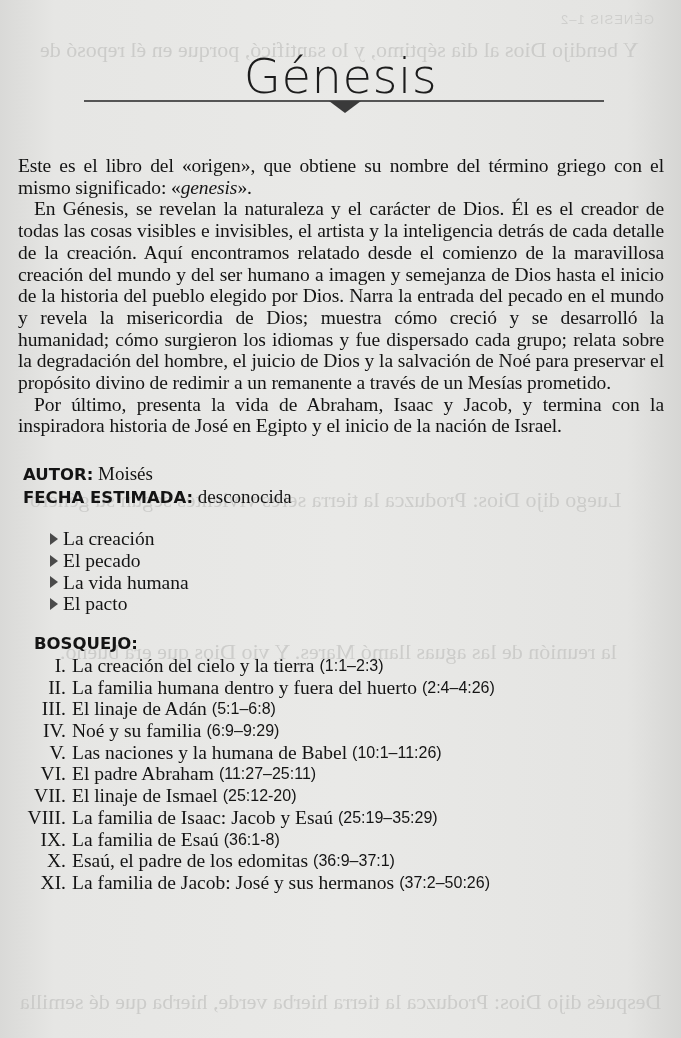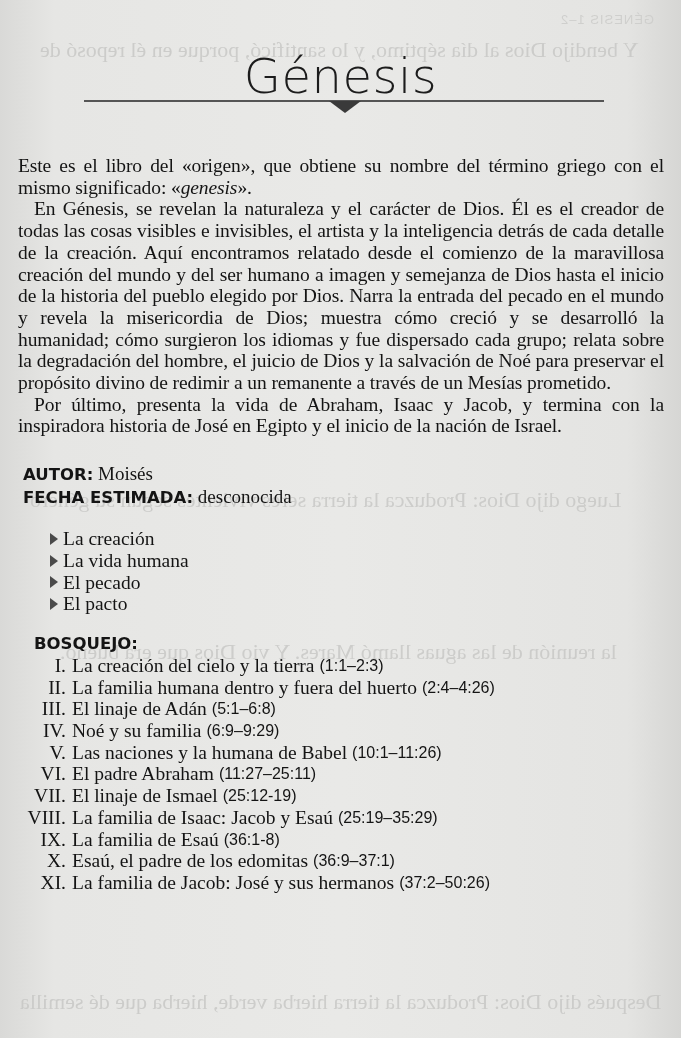--- a/index.html
+++ b/index.html
@@ -85,25 +85,25 @@
   </div>
 
   <div class="section">
     <ul class="themes">
       <li>
           <span class="tri"></span>
           <span>La creación</span>
         </li>
       <li>
           <span class="tri"></span>
-          <span>La vida humana</span>
+          <span>El pecado</span>
         </li>
       <li>
           <span class="tri"></span>
-          <span>El pecado</span>
+          <span>La vida humana</span>
         </li>
       <li>
           <span class="tri"></span>
           <span>El pacto</span>
         </li>
     </ul>
   </div>
 
   <div class="section" style="margin-top:18px;">
     <div class="section-title">BOSQUEJO:</div>
@@ -134,21 +134,21 @@
           <span class="ref">(10:1–11:26)</span>
         </li>
       <li>
           <span class="num">VI.</span>
           <span>El padre Abraham</span>
           <span class="ref">(11:27–25:11)</span>
         </li>
       <li>
           <span class="num">VII.</span>
           <span>El linaje de Ismael</span>
-          <span class="ref">(25:12-19)</span>
+          <span class="ref">(25:12-20)</span>
         </li>
       <li>
           <span class="num">VIII.</span>
           <span>La familia de Isaac: Jacob y Esaú</span>
           <span class="ref">(25:19–35:29)</span>
         </li>
       <li>
           <span class="num">IX.</span>
           <span>La familia de Esaú</span>
           <span class="ref">(36:1-8)</span>

